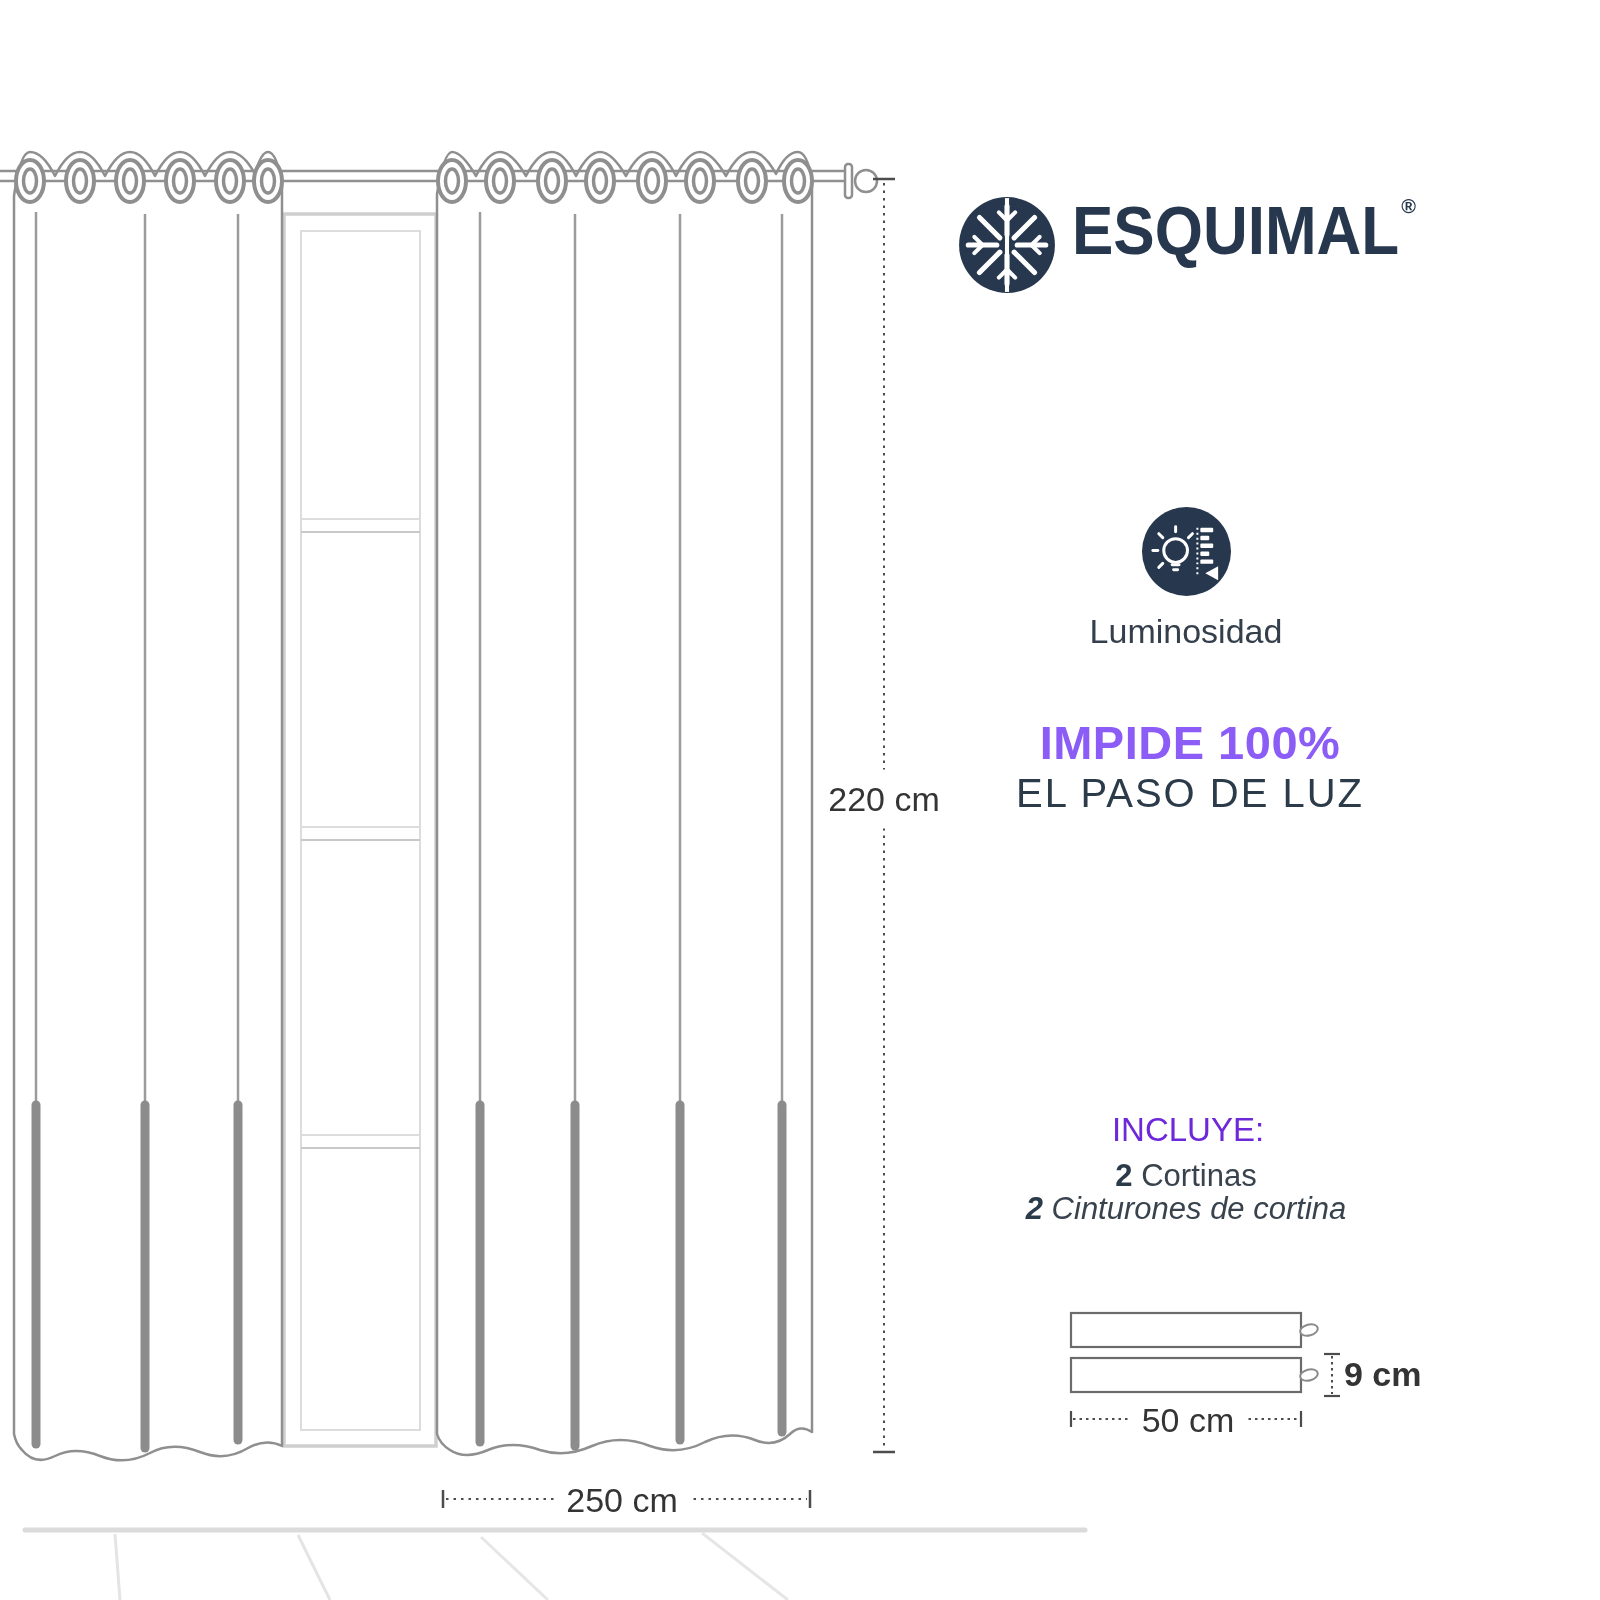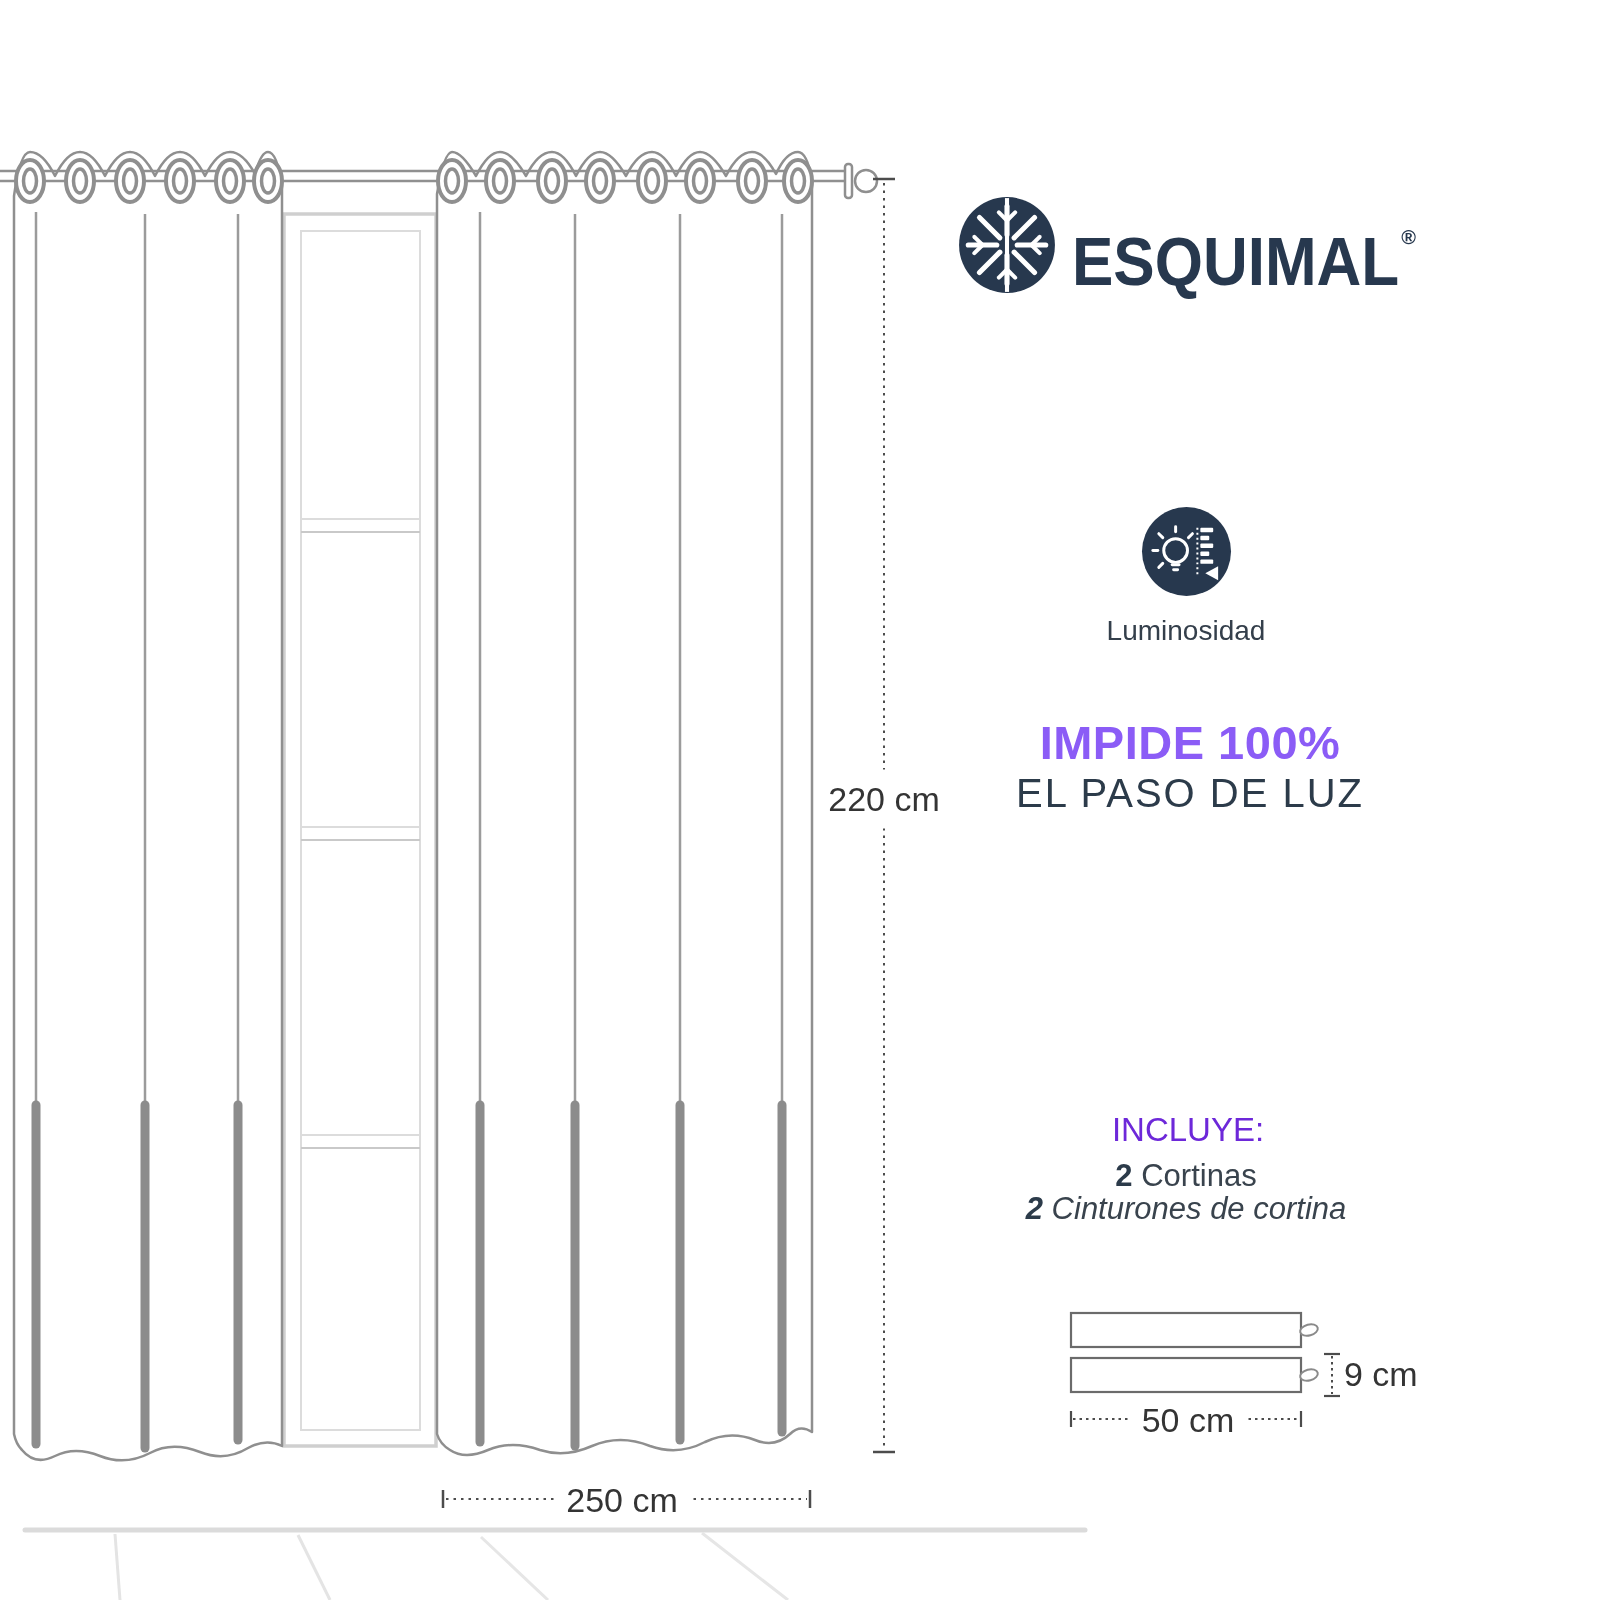--- a/index.html
+++ b/index.html
@@ -3,39 +3,39 @@
 <meta charset="utf-8">
 <style>
   html,body{margin:0;padding:0;}
   body{
     width:1600px;height:1600px;position:relative;overflow:hidden;
     background:#ffffff;font-family:"Liberation Sans",sans-serif;
   }
   .abs{position:absolute;}
   .center{transform:translate(-50%,-50%);}
   
-  .logo-row{left:956px;top:194px;display:flex;align-items:flex-end;gap:14px;}
+  .logo-row{left:956px;top:194px;display:flex;align-items:flex-start;gap:14px;}
   .logo-text{
     font-size:62px;font-weight:800;color:#27384E;letter-spacing:0px;
     transform:scaleY(1.12);display:inline-block;white-space:nowrap;
   }
   .logo-reg{font-size:20px;font-weight:700;color:#27384E;vertical-align:38px;margin-left:2px;}
-  .lum-label{left:1186px;top:631px;font-size:28px;color:#343F4B;white-space:nowrap;}
+  .lum-label{left:1186px;top:631px;font-size:34px;color:#343F4B;white-space:nowrap;}
   .head1{left:1190px;top:742px;font-size:47px;font-weight:800;color:#8b5cf6;letter-spacing:.5px;white-space:nowrap;}
   .head2{left:1190px;top:793px;font-size:40px;font-weight:400;color:#2C3B4A;letter-spacing:2px;white-space:nowrap;}
   .inc-title{left:1188px;top:1130px;font-size:33px;font-weight:400;color:#6d28d9;white-space:nowrap;}
   .inc-line{font-size:31px;color:#39434D;white-space:nowrap;}
   .inc-line b{font-weight:700;color:#2C3B4A;}
   .inc1{left:1186px;top:1176px;}
   .inc2{left:1186px;top:1209px;font-style:italic;}
   
   .dim{font-size:34px;color:#343434;background:#ffffff;white-space:nowrap;}
   .dim-h{left:884px;top:799px;padding:10px 4px;}
   .dim-w{left:622px;top:1500px;padding:0 12px;}
-  .dim-belt-h{left:1344px;top:1374px;transform:translateY(-50%);background:transparent;}
+  .dim-belt-h{left:1344px;top:1374px;transform:translateY(-50%);background:transparent;font-weight:bold;}
   .dim-belt-w{left:1188px;top:1420px;padding:0 12px;}
 </style>
 </head>
 <body>
 
 <svg class="abs" style="left:0;top:0" width="1100" height="1600" viewBox="0 0 1100 1600">
 
   <g stroke="#CFCFCF" fill="none">
     <rect x="284" y="214" width="152" height="1232" stroke-width="3.5"></rect>
     <rect x="301" y="231" width="119" height="1199" stroke-width="2" stroke="#DCDCDC"></rect>

